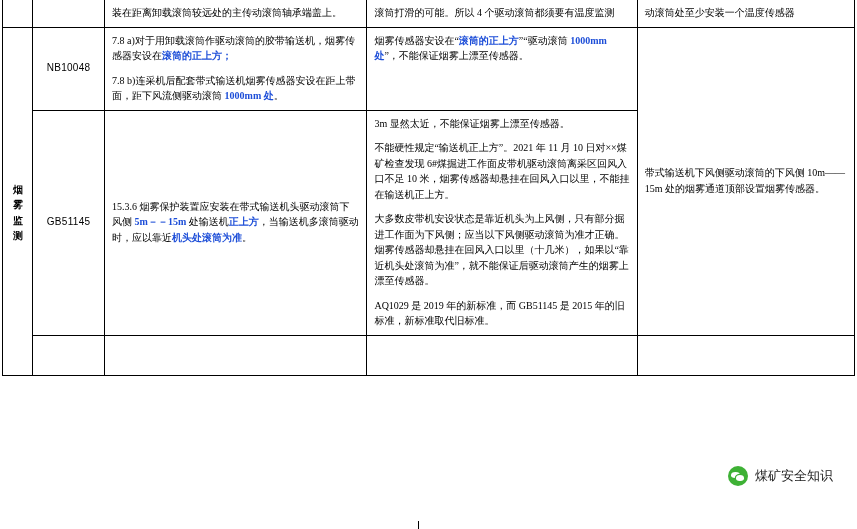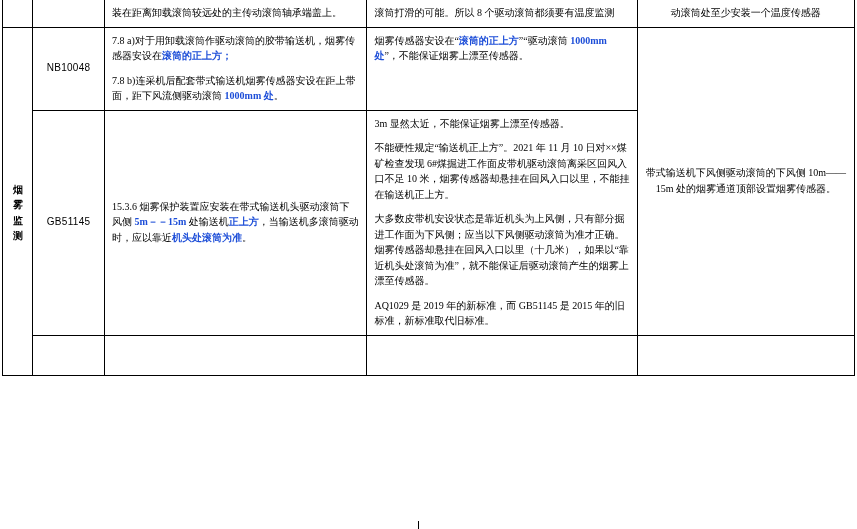--- a/index.html
+++ b/index.html
@@ -33,21 +33,21 @@
     padding: 5px 7px 6px 7px;
     line-height: 1.55;
     font-size: 10px;
     word-break: break-word;
   }
   
   .c0 { width: 30px; }
   .c1 { width: 72px; }
   .c2 { width: 262px; }
   .c3 { width: 270px; }
-  .c4 { width: 217px; text-align: center; }
+  .c4 { width: 217px; }
 
   .vert-label {
     text-align: center;
     vertical-align: middle !important;
     font-weight: bold;
     font-size: 14px;
     line-height: 1.2;
     padding: 0 2px;
   }
   .vert-label span {
@@ -143,21 +143,21 @@
     </colgroup>
     <tbody>
 
       <tr class="cut-top">
         <td class="c0" style="border-top:none;"></td>
         <td class="c1" style="border-top:none;"></td>
         <td class="c2" style="border-top:none;">
           <p>装在距离卸载滚筒较远处的主传动滚筒轴承端盖上。</p>
         </td>
         <td class="c3" style="border-top:none;">
-          <p>滚筒打滑的可能。所以 8 个驱动滚筒都须要有温度监测</p>
+          <p>滚筒打滑的可能。所以 4 个驱动滚筒都须要有温度监测</p>
         </td>
         <td class="c4" style="border-top:none;">
           <p>动滚筒处至少安装一个温度传感器</p>
         </td>
       </tr>
 
       <tr>
         <td class="c0 vert-label" rowspan="3">
           <span>烟雾监测</span>
         </td>
@@ -193,15 +193,19 @@
 
       <tr class="empty-row">
         <td class="c1"></td>
         <td class="c2"></td>
         <td class="c3"></td>
         <td class="c4"></td>
       </tr>
     </tbody>
   </table>
 
+  <div class="badge">
+    <span class="wx"></span>
+    <span>煤矿安全知识</span>
+  </div>
 
   <div class="bottom-tick"></div>
 </div>
 
 </body></html>

